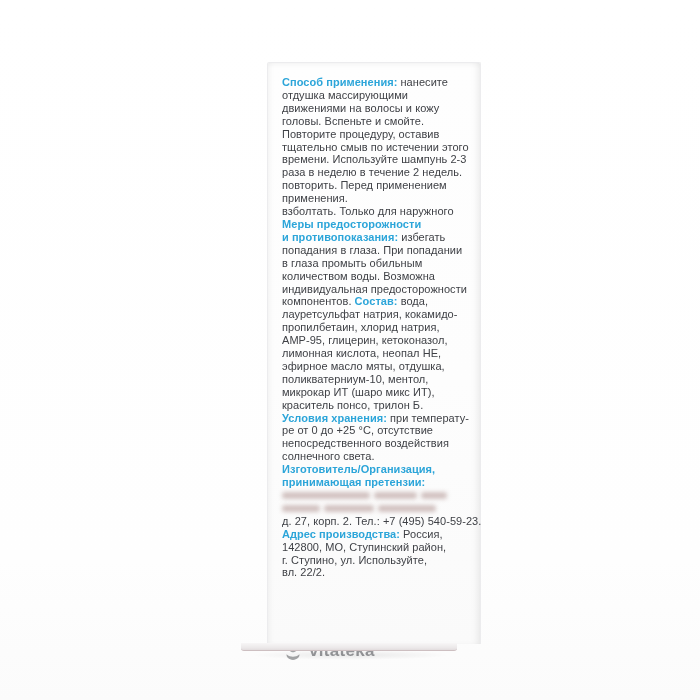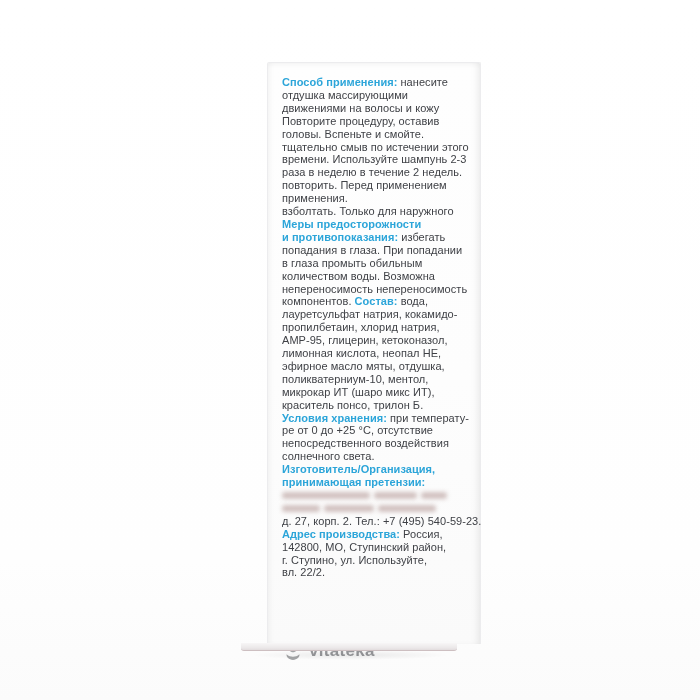--- a/index.html
+++ b/index.html
@@ -61,34 +61,34 @@
 <body style="background: rgb(255, 255, 255);">
 
 <div class="scene">
 
   <div class="box">
 
     <div class="label-text">
         <div class="line"><span class="accent">Способ применения:</span><span> нанесите</span></div>
         <div class="line"><span>отдушка массирующими</span></div>
         <div class="line"><span>движениями на волосы и кожу</span></div>
+        <div class="line"><span>головы. Вспеньте и смойте.</span></div>
         <div class="line"><span>Повторите процедуру, оставив</span></div>
-        <div class="line"><span>головы. Вспеньте и смойте.</span></div>
         <div class="line"><span>тщательно смыв по истечении этого</span></div>
         <div class="line"><span>времени. Используйте шампунь 2-3</span></div>
         <div class="line"><span>раза в неделю в течение 2 недель.</span></div>
         <div class="line"><span>повторить. Перед применением</span></div>
         <div class="line"><span>применения.</span></div>
         <div class="line"><span>взболтать. Только для наружного</span></div>
         <div class="line"><span class="accent">Меры предосторожности</span></div>
         <div class="line"><span class="accent">и противопоказания:</span><span> избегать</span></div>
         <div class="line"><span>попадания в глаза. При попадании</span></div>
         <div class="line"><span>в глаза промыть обильным</span></div>
         <div class="line"><span>количеством воды. Возможна</span></div>
-        <div class="line"><span>непереносимость непереносимость</span></div>
+        <div class="line"><span>индивидуальная предосторожности</span></div>
         <div class="line"><span>компонентов. </span><span class="accent">Состав:</span><span> вода,</span></div>
         <div class="line"><span>лауретсульфат натрия, кокамидо-</span></div>
         <div class="line"><span>пропилбетаин, хлорид натрия,</span></div>
         <div class="line"><span>AMP-95, глицерин, кетоконазол,</span></div>
         <div class="line"><span>лимонная кислота, неопал НЕ,</span></div>
         <div class="line"><span>эфирное масло мяты, отдушка,</span></div>
         <div class="line"><span>поликватерниум-10, ментол,</span></div>
         <div class="line"><span>микрокар ИТ (шаро микс ИТ),</span></div>
         <div class="line"><span>краситель понсо, трилон Б.</span></div>
         <div class="line"><span class="accent">Условия хранения:</span><span> при температу-</span></div>

